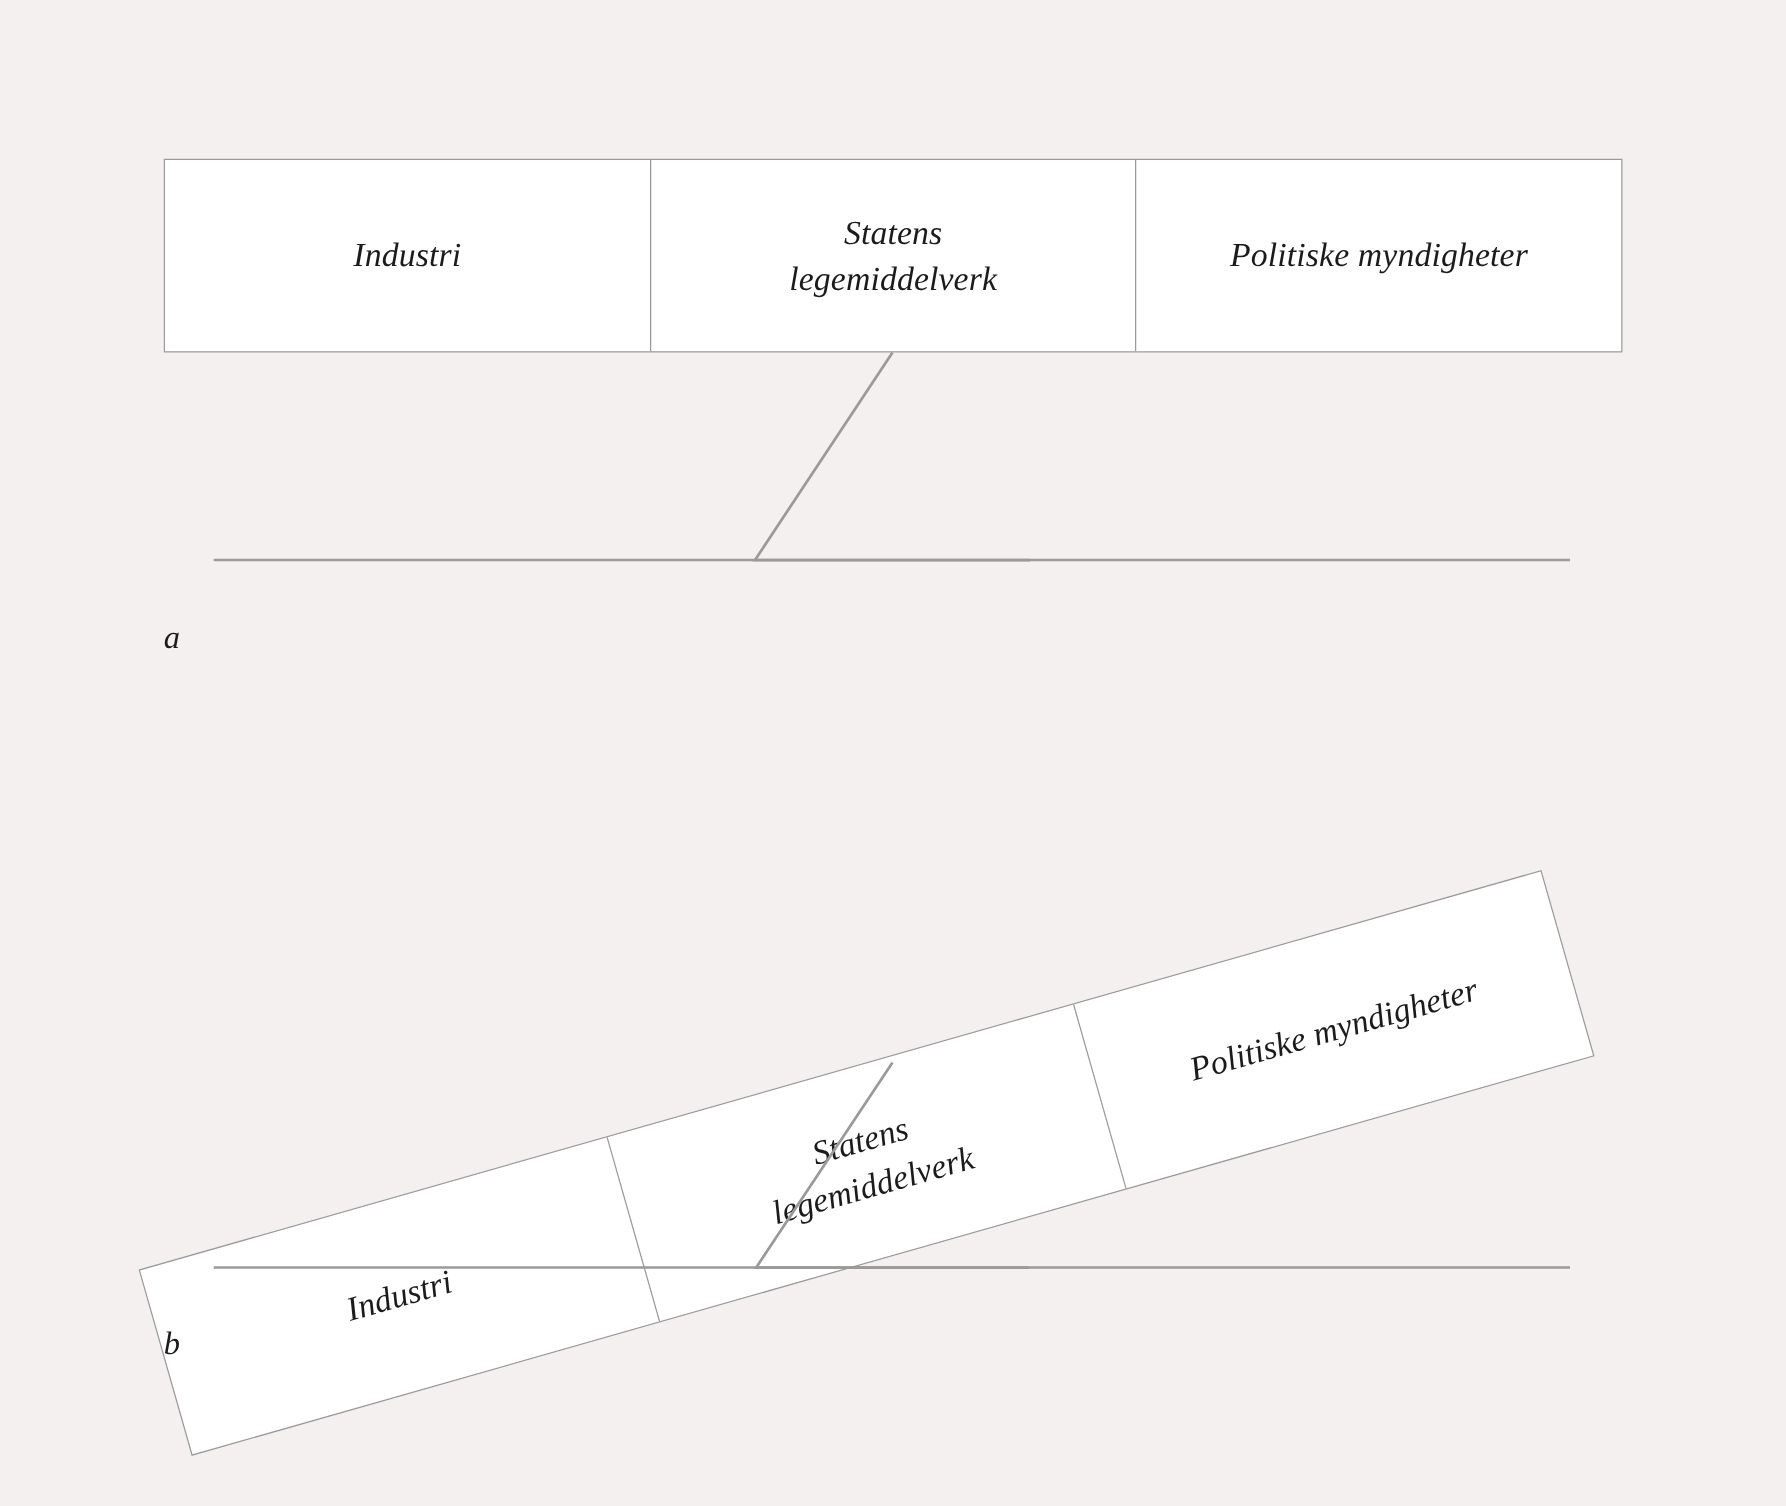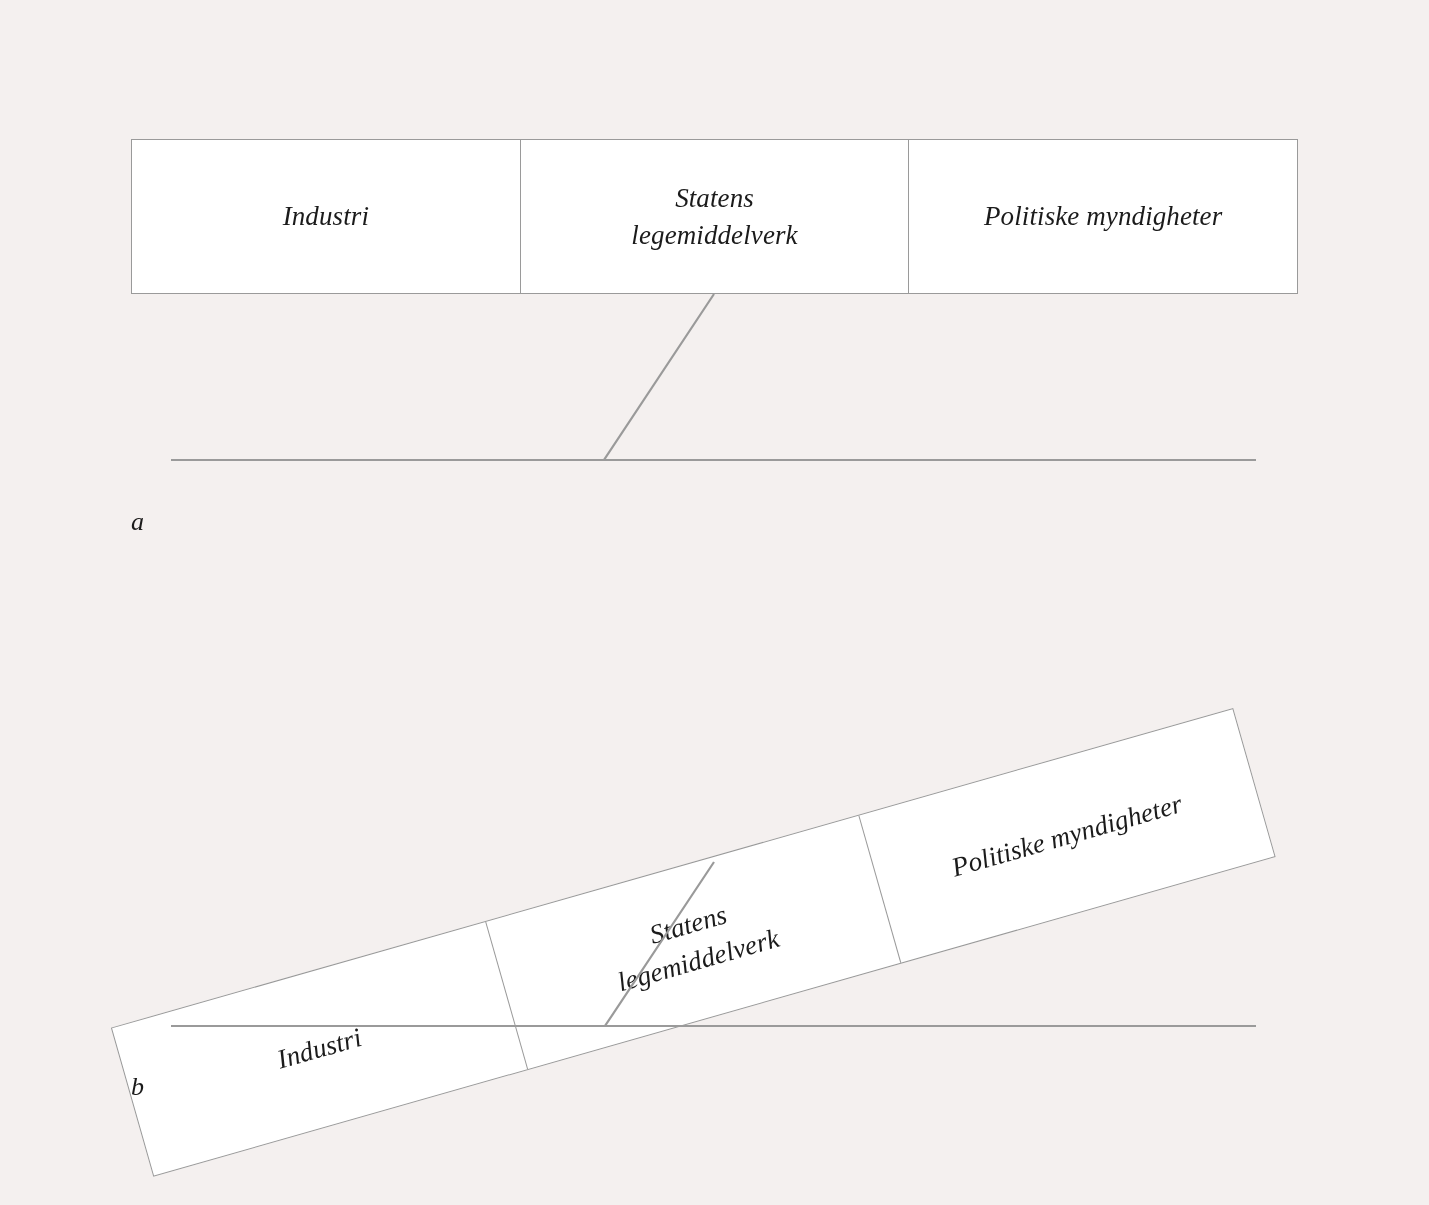--- a/index.html
+++ b/index.html
@@ -11,21 +11,21 @@
     height: 1205px;
     background: #f4f0ef;
     font-family: "Liberation Serif", "DejaVu Serif", serif;
     overflow: hidden;
     position: relative;
   }
 
   #stage {
     position: absolute;
     left: 0;
-    top: 12px;
+    top: 0;
     width: 1429px;
     height: 1169px;
   }
 
   
   .panel {
     position: absolute;
   }
 
   .beam {

